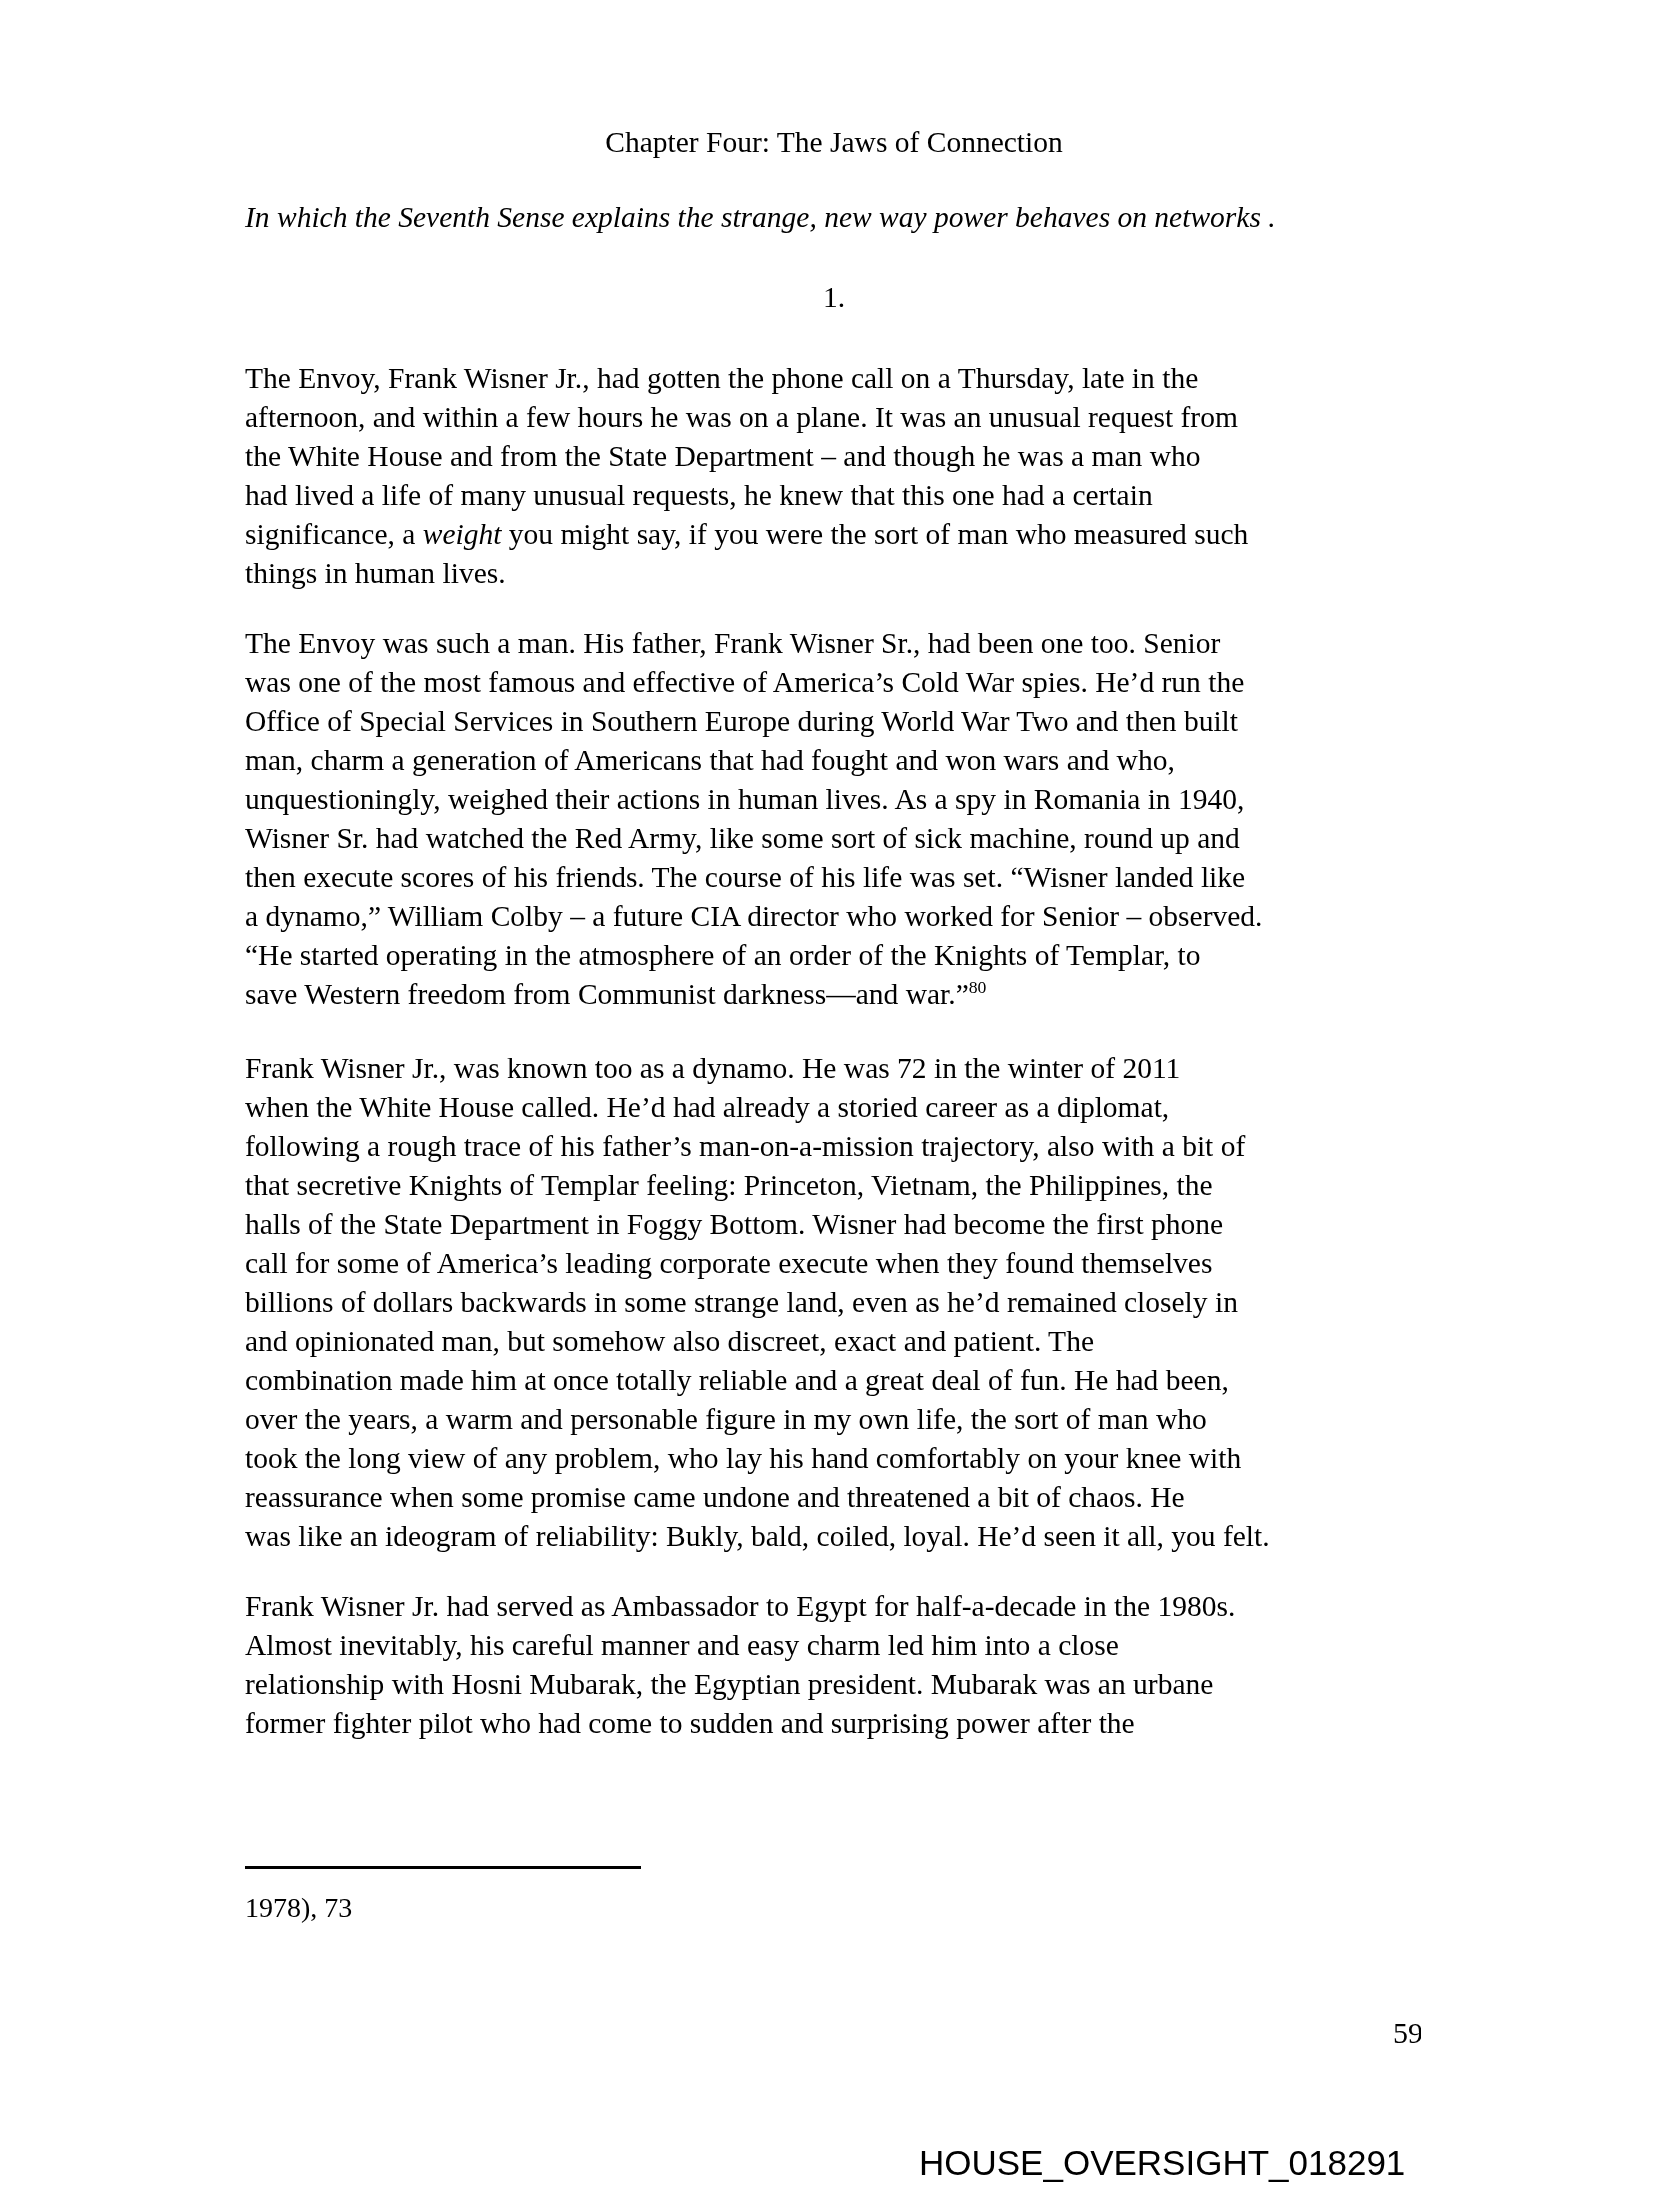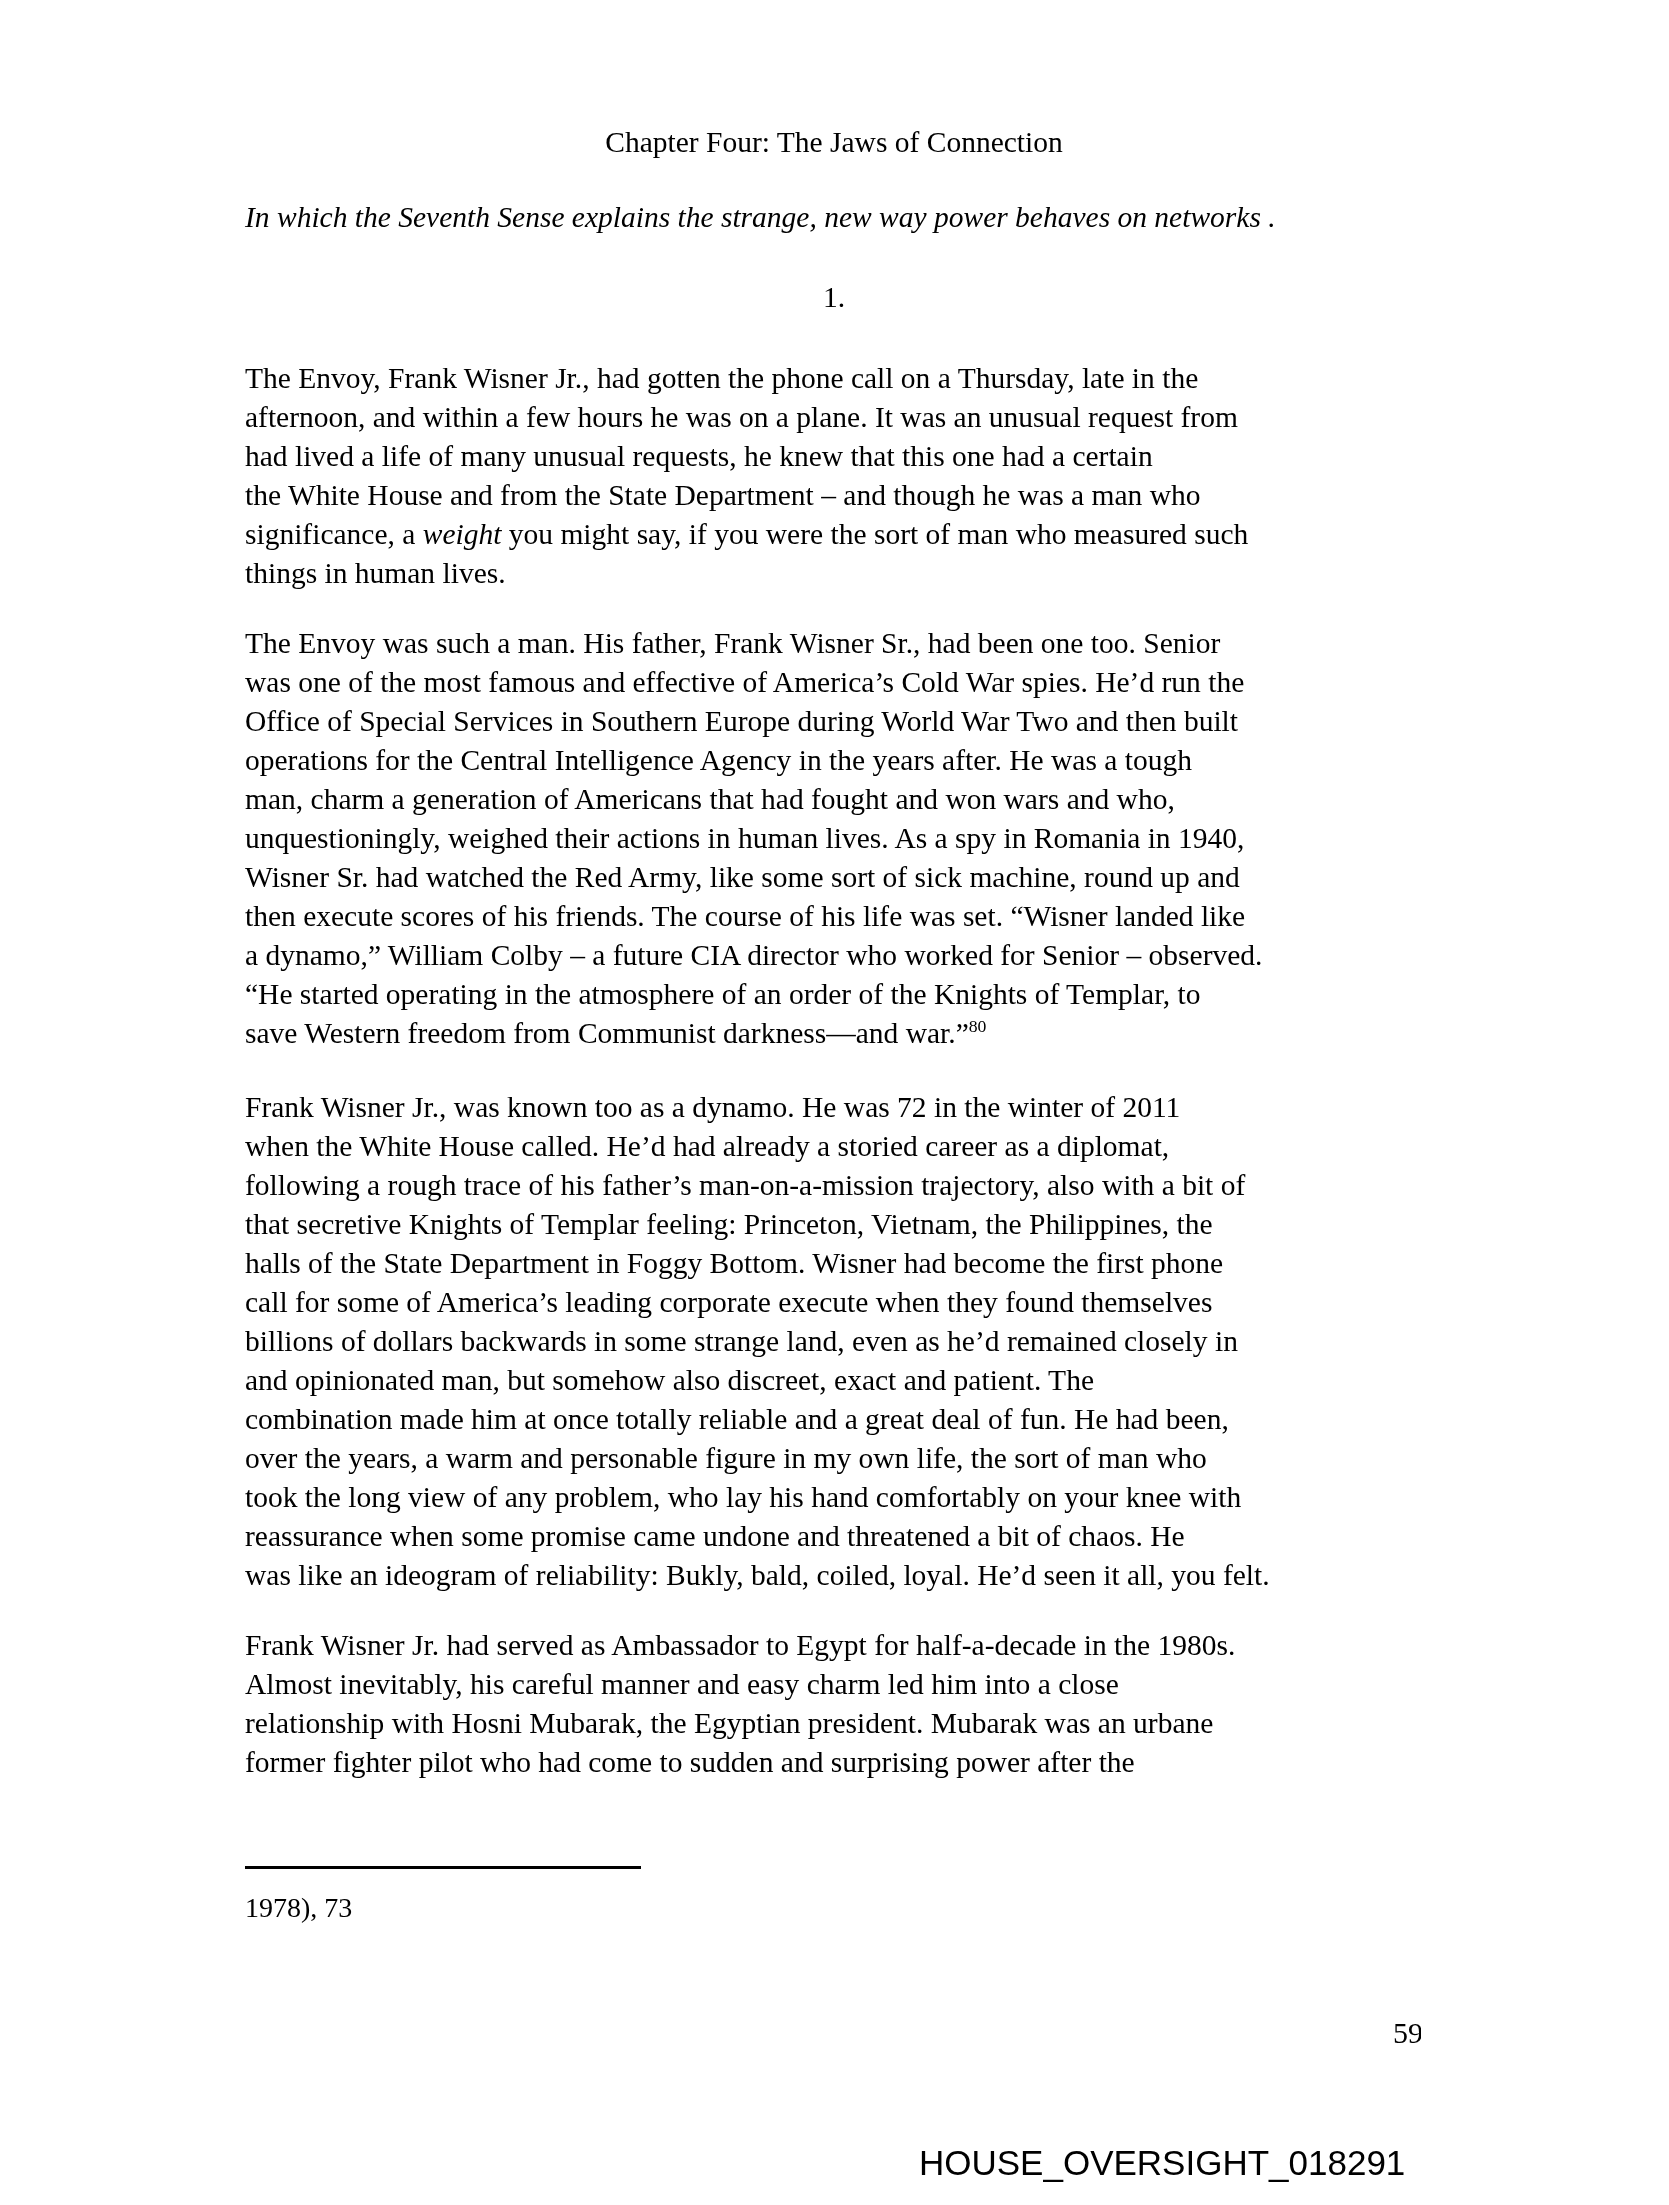--- a/index.html
+++ b/index.html
@@ -100,30 +100,29 @@
   <div class="content chapter-title" style="position:absolute;">Chapter Four: The Jaws of Connection</div>
 
   <div class="content epigraph" style="position:absolute;">In which the Seventh Sense explains the strange, new way power behaves on networks .</div>
 
   <div class="content section-number" style="position:absolute;">1.</div>
 
   <div class="content body-text" style="position:absolute;">
       <div class="para">
         <div class="line"><span>The Envoy, Frank Wisner Jr., had gotten the phone call on a Thursday, late in the</span></div>
         <div class="line"><span>afternoon, and within a few hours he was on a plane. It was an unusual request from</span></div>
+        <div class="line"><span>the White House and from the State Department – and though he was a man who</span></div>
         <div class="line"><span>had lived a life of many unusual requests, he knew that this one had a certain</span></div>
-        <div class="line"><span>the White House and from the State Department – and though he was a man who</span></div>
         <div class="line"><span>significance, a </span><span class="seg-i">weight</span><span> you might say, if you were the sort of man who measured such</span></div>
         <div class="line"><span>things in human lives.</span></div>
       </div>
       <div class="para">
         <div class="line"><span>The Envoy was such a man. His father, Frank Wisner Sr., had been one too. Senior</span></div>
         <div class="line"><span>was one of the most famous and effective of America’s Cold War spies. He’d run the</span></div>
         <div class="line"><span>Office of Special Services in Southern Europe during World War Two and then built</span></div>
-        <div class="line"><span>operations for the Central Intelligence Agency in the years after. He was a tough</span></div>
         <div class="line"><span>man, charm a generation of Americans that had fought and won wars and who,</span></div>
         <div class="line"><span>unquestioningly, weighed their actions in human lives. As a spy in Romania in 1940,</span></div>
         <div class="line"><span>Wisner Sr. had watched the Red Army, like some sort of sick machine, round up and</span></div>
         <div class="line"><span>then execute scores of his friends. The course of his life was set. “Wisner landed like</span></div>
         <div class="line"><span>a dynamo,” William Colby – a future CIA director who worked for Senior – observed.</span></div>
         <div class="line"><span>“He started operating in the atmosphere of an order of the Knights of Templar, to</span></div>
         <div class="line"><span>save Western freedom from Communist darkness—and war.”</span><span class="seg-sup">80</span></div>
       </div>
       <div class="para">
         <div class="line"><span>Frank Wisner Jr., was known too as a dynamo. He was 72 in the winter of 2011</span></div>

